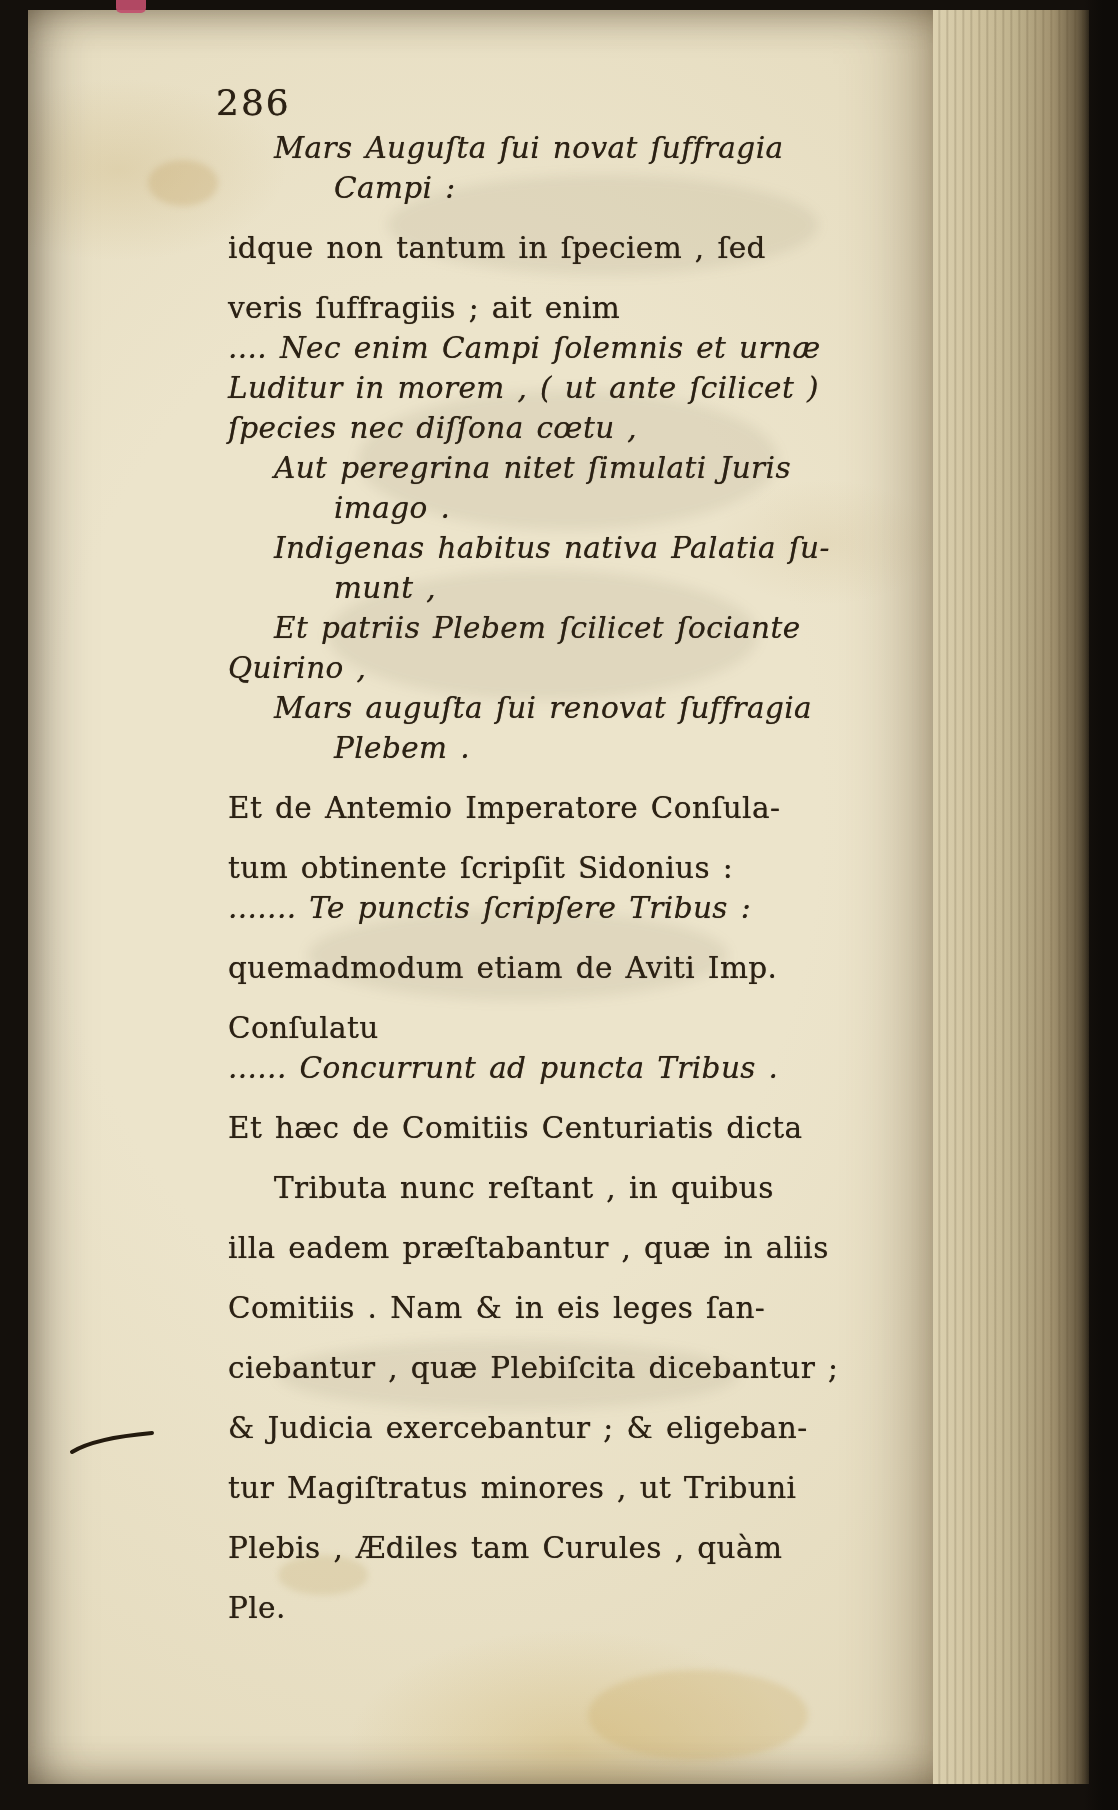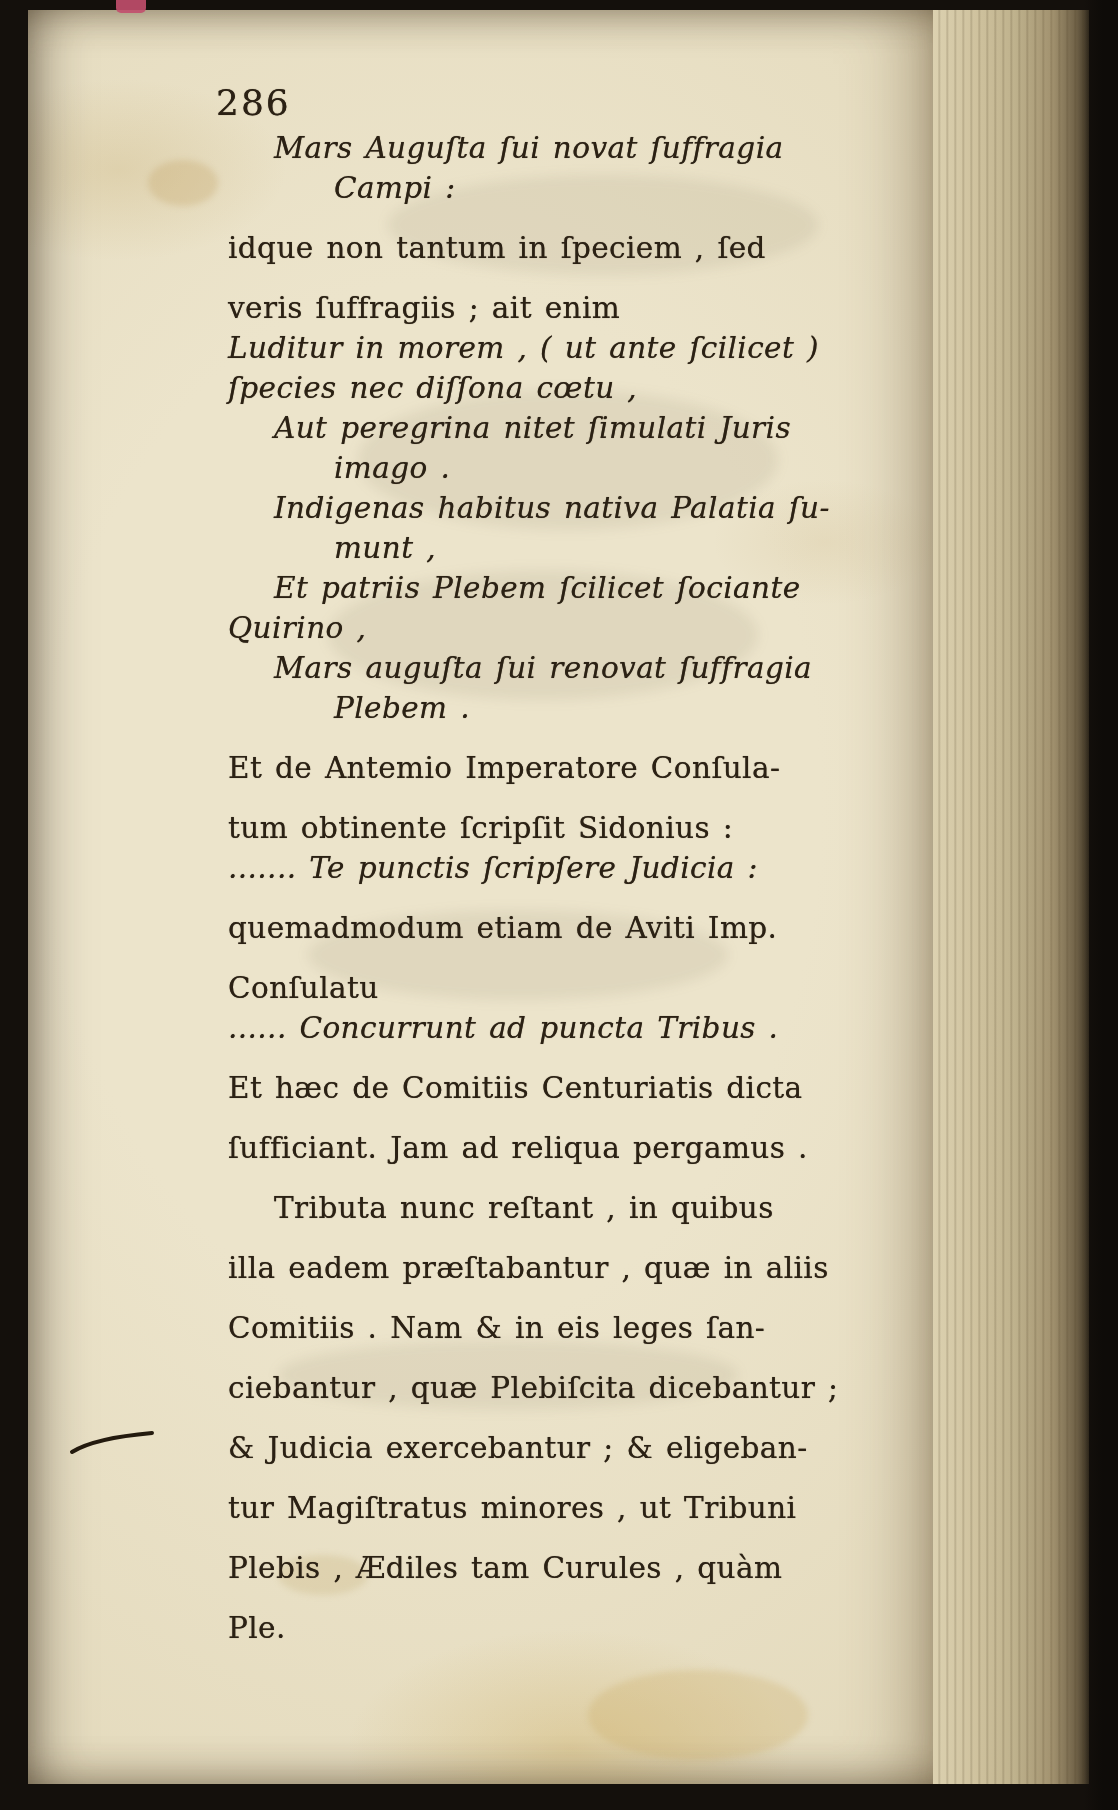--- a/index.html
+++ b/index.html
@@ -152,38 +152,38 @@
 
     <div class="content">
       <div class="page-number">286</div>
 
       <div class="text-block">
 
       <div class="line italic indent-1">Mars Auguſta ſui novat ſuffragia</div>
           <div class="line italic indent-2">Campi :</div>
           <div class="line roman indent-0">idque non tantum in ſpeciem , ſed</div>
           <div class="line roman indent-0">veris ſuffragiis ; ait enim</div>
+          <div class="line italic indent-0">.... Nec enim Campi ſolemnis et urnæ</div>
           <div class="line italic indent-0">Luditur in morem , ( ut ante ſcilicet )</div>
           <div class="line italic indent-0">ſpecies nec diſſona cœtu ,</div>
           <div class="line italic indent-1">Aut peregrina nitet ſimulati Juris</div>
           <div class="line italic indent-2">imago .</div>
           <div class="line italic indent-1">Indigenas habitus nativa Palatia ſu-</div>
           <div class="line italic indent-2">munt ,</div>
           <div class="line italic indent-1">Et patriis Plebem ſcilicet ſociante</div>
           <div class="line italic indent-0">Quirino ,</div>
           <div class="line italic indent-1">Mars auguſta ſui renovat ſuffragia</div>
           <div class="line italic indent-2">Plebem .</div>
           <div class="line roman indent-0">Et de Antemio Imperatore Conſula-</div>
           <div class="line roman indent-0">tum obtinente ſcripſit Sidonius :</div>
-          <div class="line italic indent-0">....... Te punctis ſcripſere Judicia :</div>
+          <div class="line italic indent-0">....... Te punctis ſcripſere Tribus :</div>
           <div class="line roman indent-0">quemadmodum etiam de Aviti Imp.</div>
           <div class="line roman indent-0">Conſulatu</div>
           <div class="line italic indent-0">...... Concurrunt ad puncta Tribus .</div>
           <div class="line roman indent-0">Et hæc de Comitiis Centuriatis dicta</div>
-          <div class="line roman indent-0">ſufficiant. Jam ad reliqua pergamus .</div>
           <div class="line roman indent-1">Tributa nunc reſtant , in quibus</div>
           <div class="line roman indent-0">illa eadem præſtabantur , quæ in aliis</div>
           <div class="line roman indent-0">Comitiis . Nam &amp; in eis leges ſan-</div>
           <div class="line roman indent-0">ciebantur , quæ Plebiſcita dicebantur ;</div>
           <div class="line roman indent-0">&amp; Judicia exercebantur ; &amp; eligeban-</div>
           <div class="line roman indent-0">tur Magiſtratus minores , ut Tribuni</div>
           <div class="line roman indent-0">Plebis , Ædiles tam Curules , quàm</div>
           <div class="line roman catchword">Ple.</div>
         </div>
     </div>

